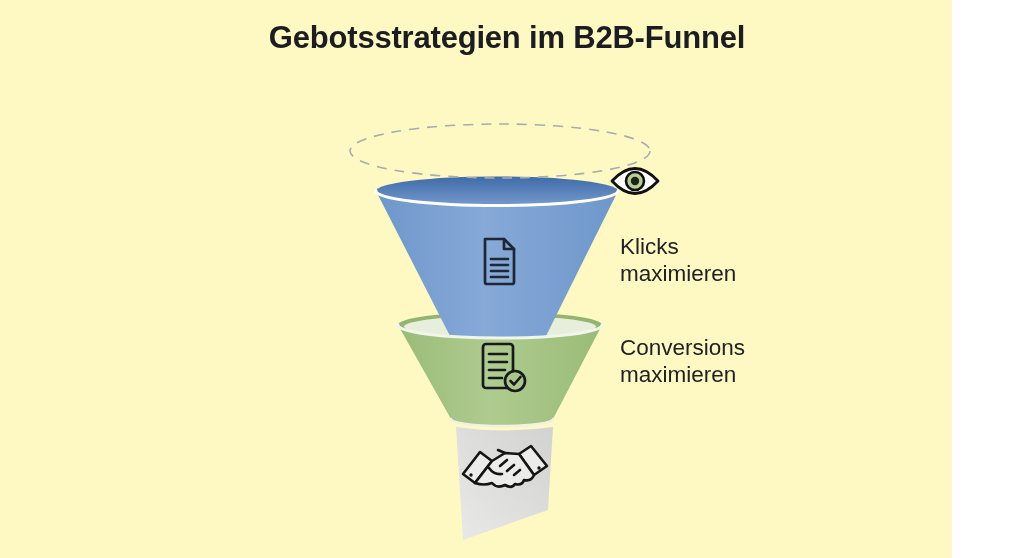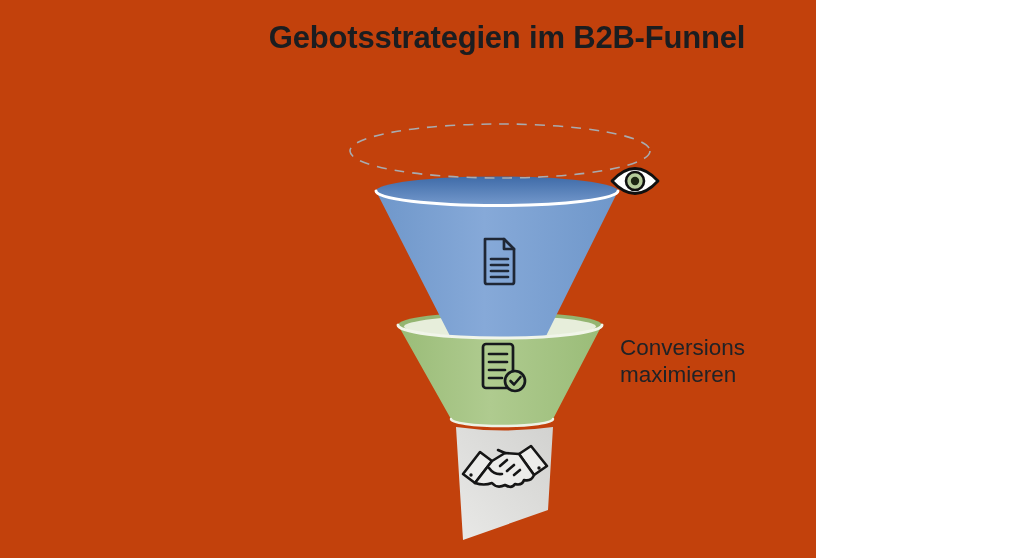--- a/index.html
+++ b/index.html
@@ -1,19 +1,19 @@
 <!DOCTYPE html>
 <html><head>
 <meta charset="utf-8">
 <style>
   html,body{margin:0;padding:0;background:#ffffff;}
   .canvas{
     position:relative;
-    width:816px;height:558px;
-    background:#c2410c;
+    width:952px;height:558px;
+    background:#fef9c3;
     overflow:hidden;
     font-family:"Liberation Sans", sans-serif;
     color:#1d1f23;
   }
   .abs{position:absolute;}
   .page-title{
     left:0;top:20px;width:1014px;
     text-align:center;
     font-size:31px;font-weight:600;letter-spacing:-0.2px;
     color:#1b1d20;
@@ -122,17 +122,18 @@
       <circle cx="10" cy="36" r="1.7" fill="#151515" stroke="none"></circle>
       <circle cx="78" cy="29" r="1.7" fill="#151515" stroke="none"></circle>
     </g>
   </svg>
 
   <div class="abs page-title">Gebotsstrategien im B2B-Funnel</div>
 
 
 
 
+  <div class="abs strategy-label strategy-1">Klicks maximieren</div>
 
   <div class="abs strategy-label strategy-2">Conversions maximieren</div>
 
 
 </div>
 
 </body></html>

